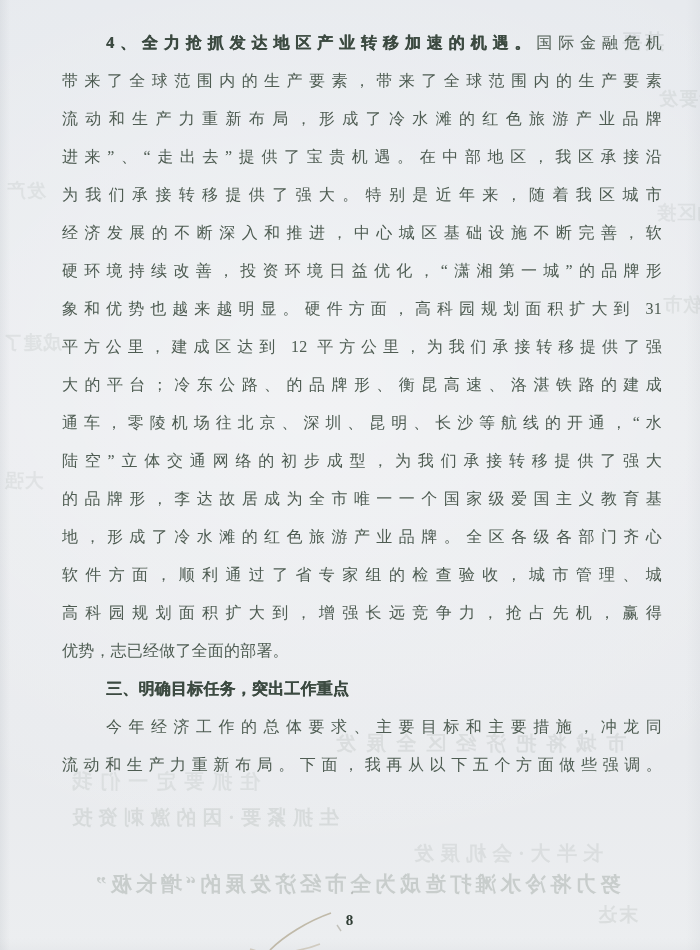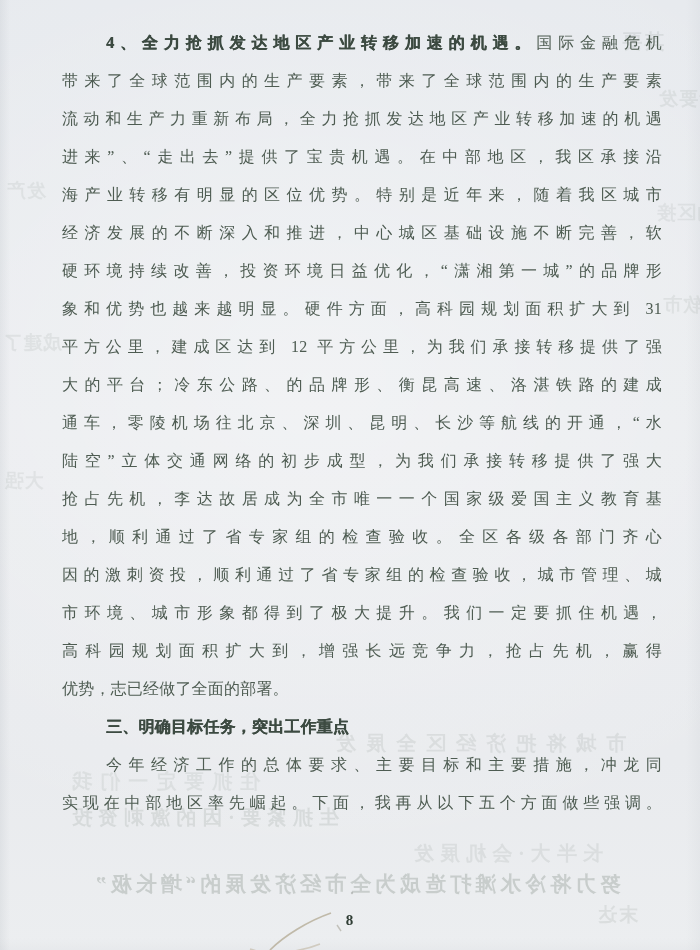--- a/index.html
+++ b/index.html
@@ -49,39 +49,38 @@
   .pencil{position:absolute;left:0;top:0;pointer-events:none;}
 </style>
 </head>
 <body>
 
 <div class="page">
 
   <div class="textblock" id="textblock">
       <div class="line justify indent"><span class="run-bold">4、全力抢抓发达地区产业转移加速的机遇。</span><span class="run">国际金融危机</span></div>
       <div class="line justify"><span class="run">带来了全球范围内的生产要素，带来了全球范围内的生产要素</span></div>
-      <div class="line justify"><span class="run">流动和生产力重新布局，全力抢抓发达地区产业转移加速的机遇</span></div>
+      <div class="line justify"><span class="run">流动和生产力重新布局，形成了冷水滩的红色旅游产业品牌</span></div>
       <div class="line justify"><span class="run">进来”、“走出去”提供了宝贵机遇。在中部地区，我区承接沿</span></div>
-      <div class="line justify"><span class="run">海产业转移有明显的区位优势。特别是近年来，随着我区城市</span></div>
+      <div class="line justify"><span class="run">为我们承接转移提供了强大。特别是近年来，随着我区城市</span></div>
       <div class="line justify"><span class="run">经济发展的不断深入和推进，中心城区基础设施不断完善，软</span></div>
       <div class="line justify"><span class="run">硬环境持续改善，投资环境日益优化，“潇湘第一城”的品牌形</span></div>
       <div class="line justify"><span class="run">象和优势也越来越明显。硬件方面，高科园规划面积扩大到 31</span></div>
       <div class="line justify"><span class="run">平方公里，建成区达到 12 平方公里，为我们承接转移提供了强</span></div>
       <div class="line justify"><span class="run">大的平台；冷东公路、的品牌形、衡昆高速、洛湛铁路的建成</span></div>
       <div class="line justify"><span class="run">通车，零陵机场往北京、深圳、昆明、长沙等航线的开通，“水</span></div>
       <div class="line justify"><span class="run">陆空”立体交通网络的初步成型，为我们承接转移提供了强大</span></div>
-      <div class="line justify"><span class="run">抢占先机，李达故居成为全市唯一一个国家级爱国主义教育基</span></div>
-      <div class="line justify"><span class="run">地，顺利通过了省专家组的检查验收。全区各级各部门齐心</span></div>
-      <div class="line justify"><span class="run">因的激刺资投，顺利通过了省专家组的检查验收，城市管理、城</span></div>
-      <div class="line justify"><span class="run">市环境、城市形象都得到了极大提升。我们一定要抓住机遇，</span></div>
+      <div class="line justify"><span class="run">的品牌形，李达故居成为全市唯一一个国家级爱国主义教育基</span></div>
+      <div class="line justify"><span class="run">地，形成了冷水滩的红色旅游产业品牌。全区各级各部门齐心</span></div>
+      <div class="line justify"><span class="run">软件方面，顺利通过了省专家组的检查验收，城市管理、城</span></div>
       <div class="line justify"><span class="run">高科园规划面积扩大到，增强长远竞争力，抢占先机，赢得</span></div>
       <div class="line"><span class="run">优势，志已经做了全面的部署。</span></div>
       <div class="line indent"><span class="run-bold">三、明确目标任务，突出工作重点</span></div>
       <div class="line justify indent"><span class="run">今年经济工作的总体要求、主要目标和主要措施，冲龙同</span></div>
-      <div class="line justify"><span class="run">实现在中部地区率先崛起。下面，我再从以下五个方面做些强调。</span></div>
+      <div class="line justify"><span class="run">流动和生产力重新布局。下面，我再从以下五个方面做些强调。</span></div>
     </div>
 
   <div id="bleedlayer">
       <span class="bleed" style="left: 620px; top: 28px; font-size: 20px; opacity: 0.13; letter-spacing: 2px;">其要</span>
       <span class="bleed" style="left: 658px; top: 86px; font-size: 19px; opacity: 0.11; letter-spacing: 1px;">素要发</span>
       <span class="bleed" style="left: 656px; top: 200px; font-size: 19px; opacity: 0.1; letter-spacing: 1px;">的区接</span>
       <span class="bleed" style="left: 662px; top: 292px; font-size: 19px; opacity: 0.11; letter-spacing: 1px;">软市</span>
       <span class="bleed" style="left: 6px; top: 178px; font-size: 19px; opacity: 0.1; letter-spacing: 1px;">发产</span>
       <span class="bleed" style="left: 2px; top: 330px; font-size: 19px; opacity: 0.11; letter-spacing: 1px;">成建了</span>
       <span class="bleed" style="left: 4px; top: 468px; font-size: 19px; opacity: 0.1; letter-spacing: 1px;">大强</span>

